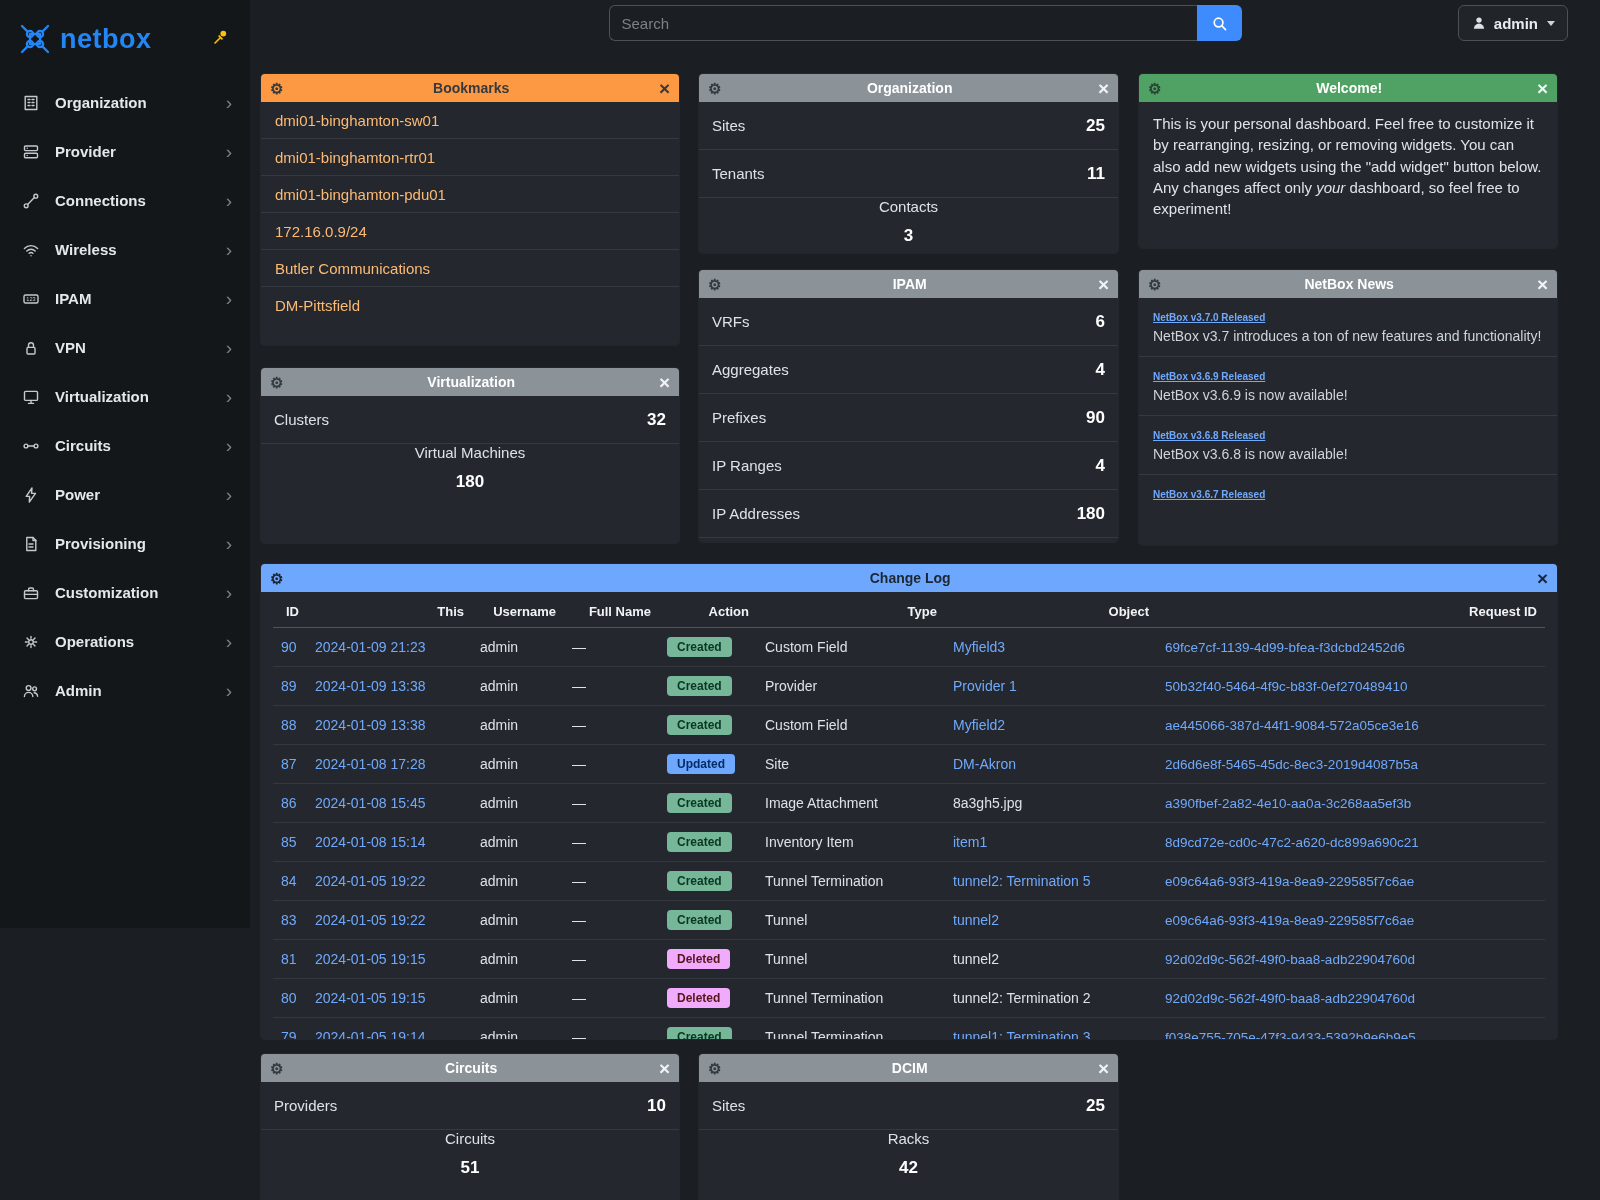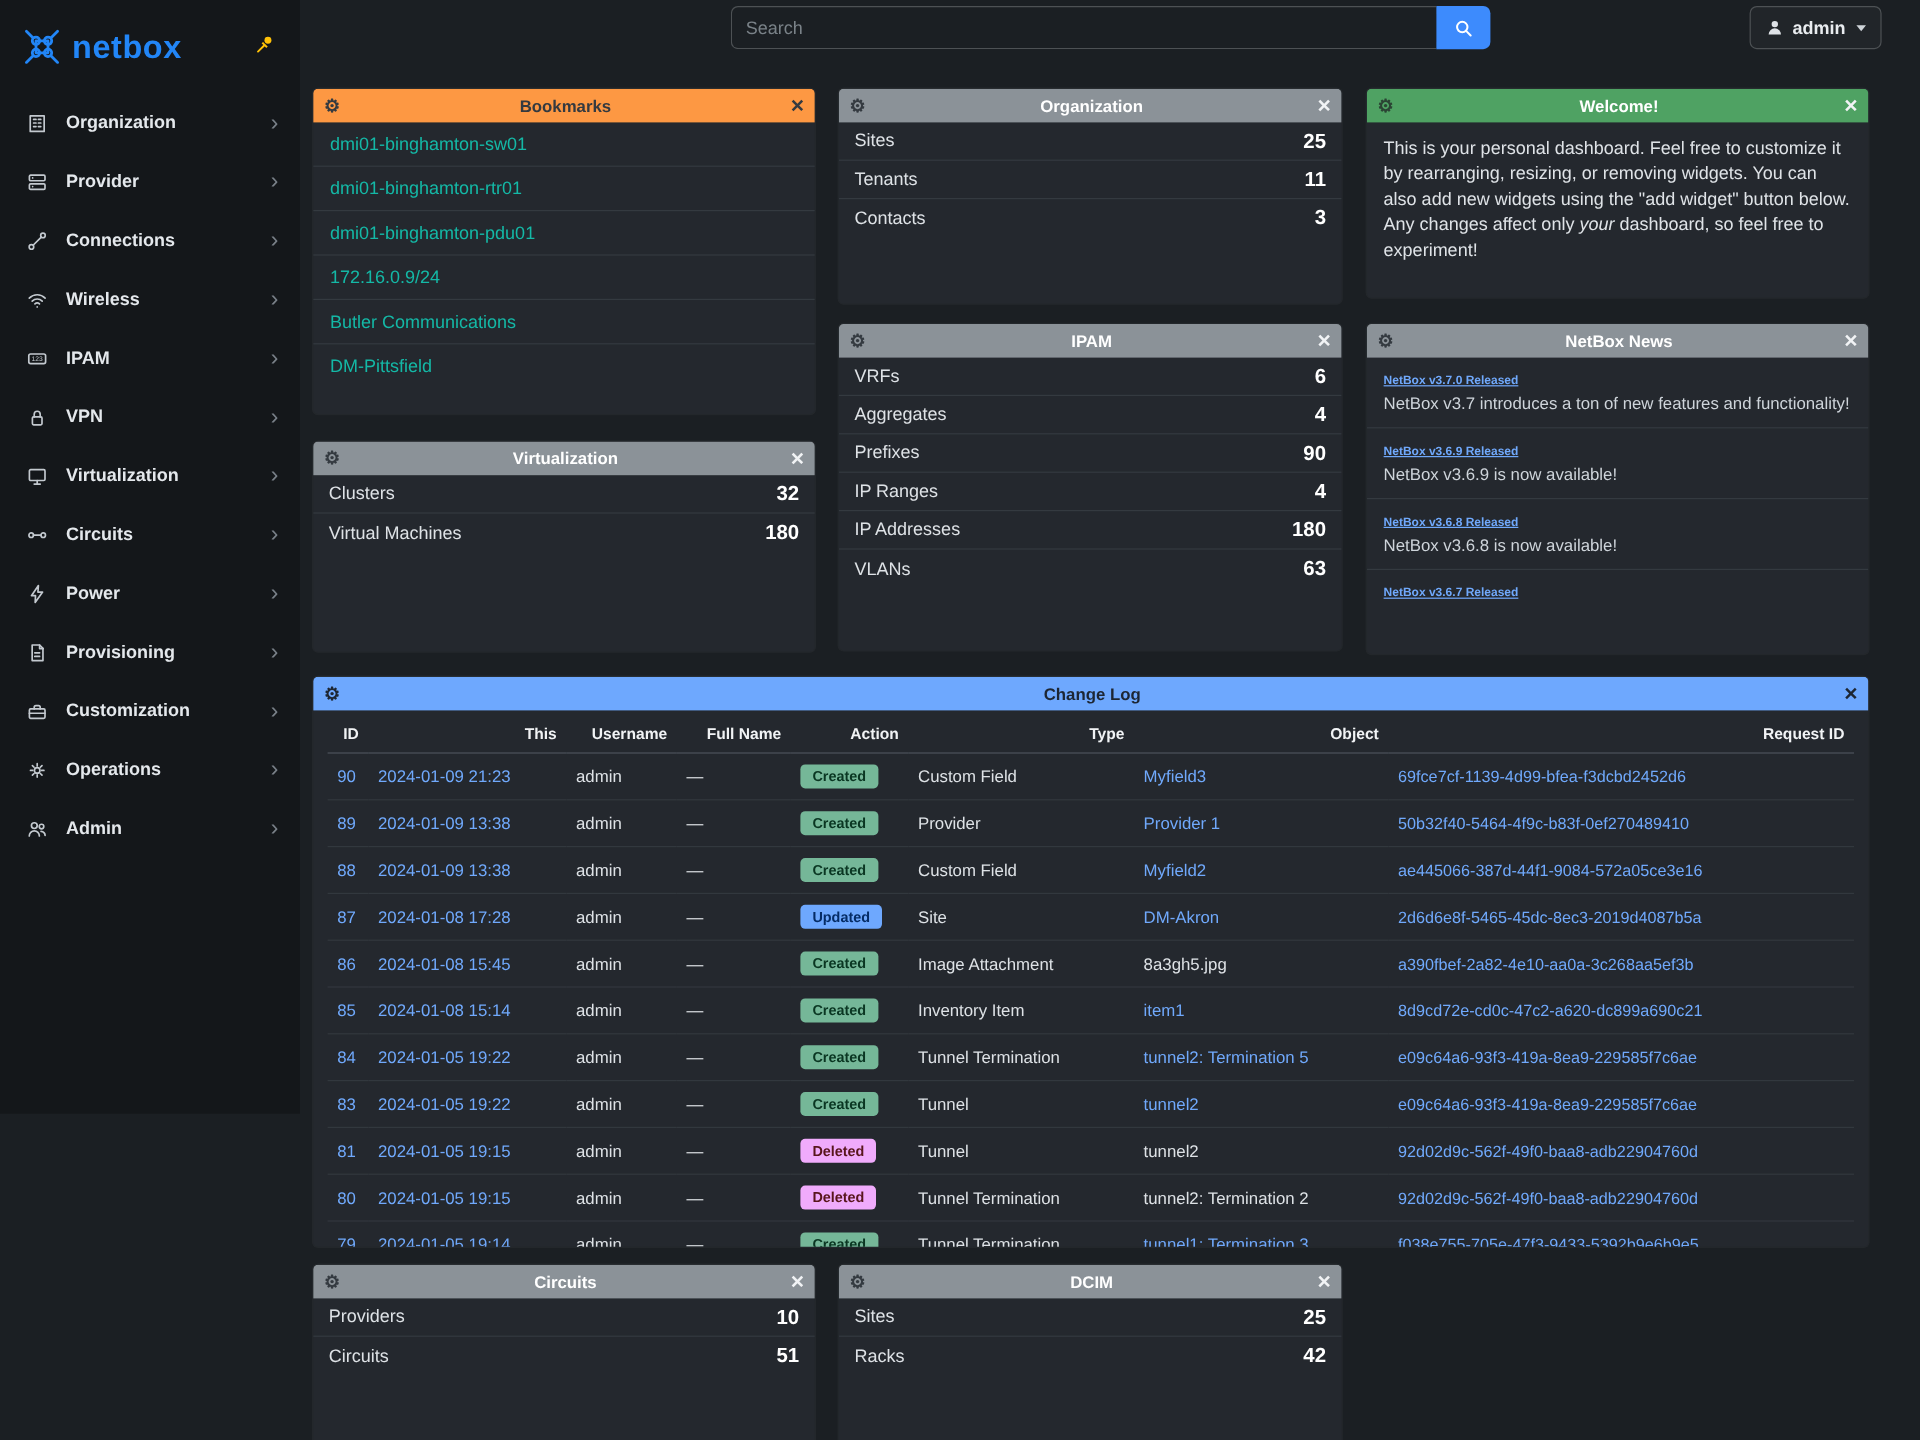--- a/index.html
+++ b/index.html
@@ -70,31 +70,31 @@
   .hdr-orange .gear, .hdr-orange .closex { color: #343a40; }
   .hdr-gray { background: #8b9298; color: #ffffff; }
   .hdr-gray .gear { color: #343a40; } .hdr-gray .closex { color: #f1f3f5; }
   .hdr-green { background: #4fa263; color: #ffffff; }
   .hdr-green .gear { color: #2b4434; } .hdr-green .closex { color: #f1f3f5; }
   .hdr-blue { background: #6ea8fe; color: #1d2633; }
   .hdr-blue .gear, .hdr-blue .closex { color: #1d2633; }
 
   
   .stat-row {
-    height: 32px; display: flex; align-items: center; justify-content: space-between;
+    height: 48px; display: flex; align-items: center; justify-content: space-between;
     padding: 0 13px; border-bottom: 1px solid #343a40;
   }
-  .stat-row:last-child { border-bottom: none; }
+  .stat-row:last-child { border-bottom: none; flex-direction: column; }
   .stat-label { font-size: 15px; color: #dee2e6; }
   .stat-value { font-size: 17px; font-weight: 700; color: #ffffff; cursor: pointer; }
 
   
   .bm-item {
     height: 37px; display: flex; align-items: center; padding: 0 14px;
-    font-size: 15px; color: #14b8a6; border-bottom: 1px solid #343a40; cursor: pointer;
+    font-size: 15px; color: #fdba74; border-bottom: 1px solid #343a40; cursor: pointer;
   }
   .bm-item:last-child { border-bottom: none; }
 
   
   .welcome-text { padding: 11px 14px; font-size: 15px; line-height: 1.42; color: #dfe3e7; }
   .welcome-text em { font-style: italic; }
 
   
   .news-item { padding: 9px 14px 10px; border-bottom: 1px solid #343a40; }
   .news-item:last-child { border-bottom: none; }

